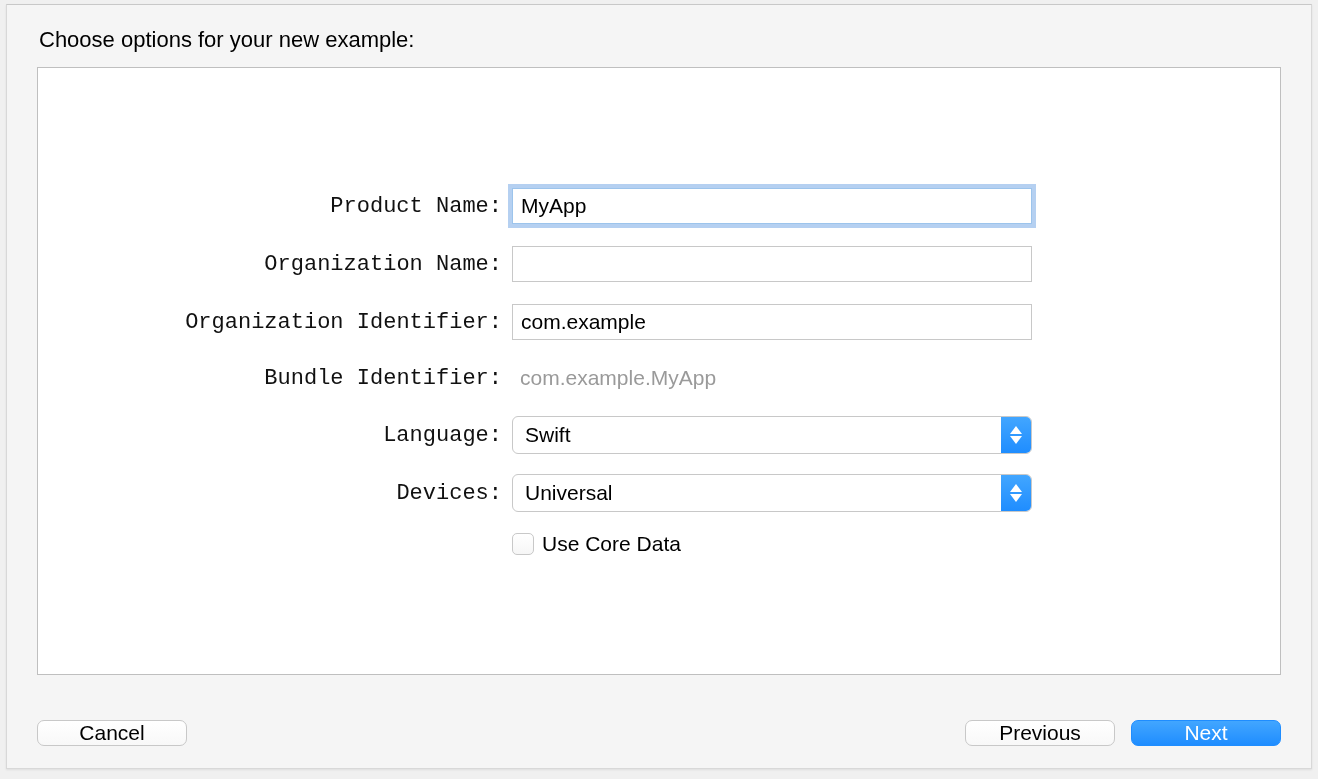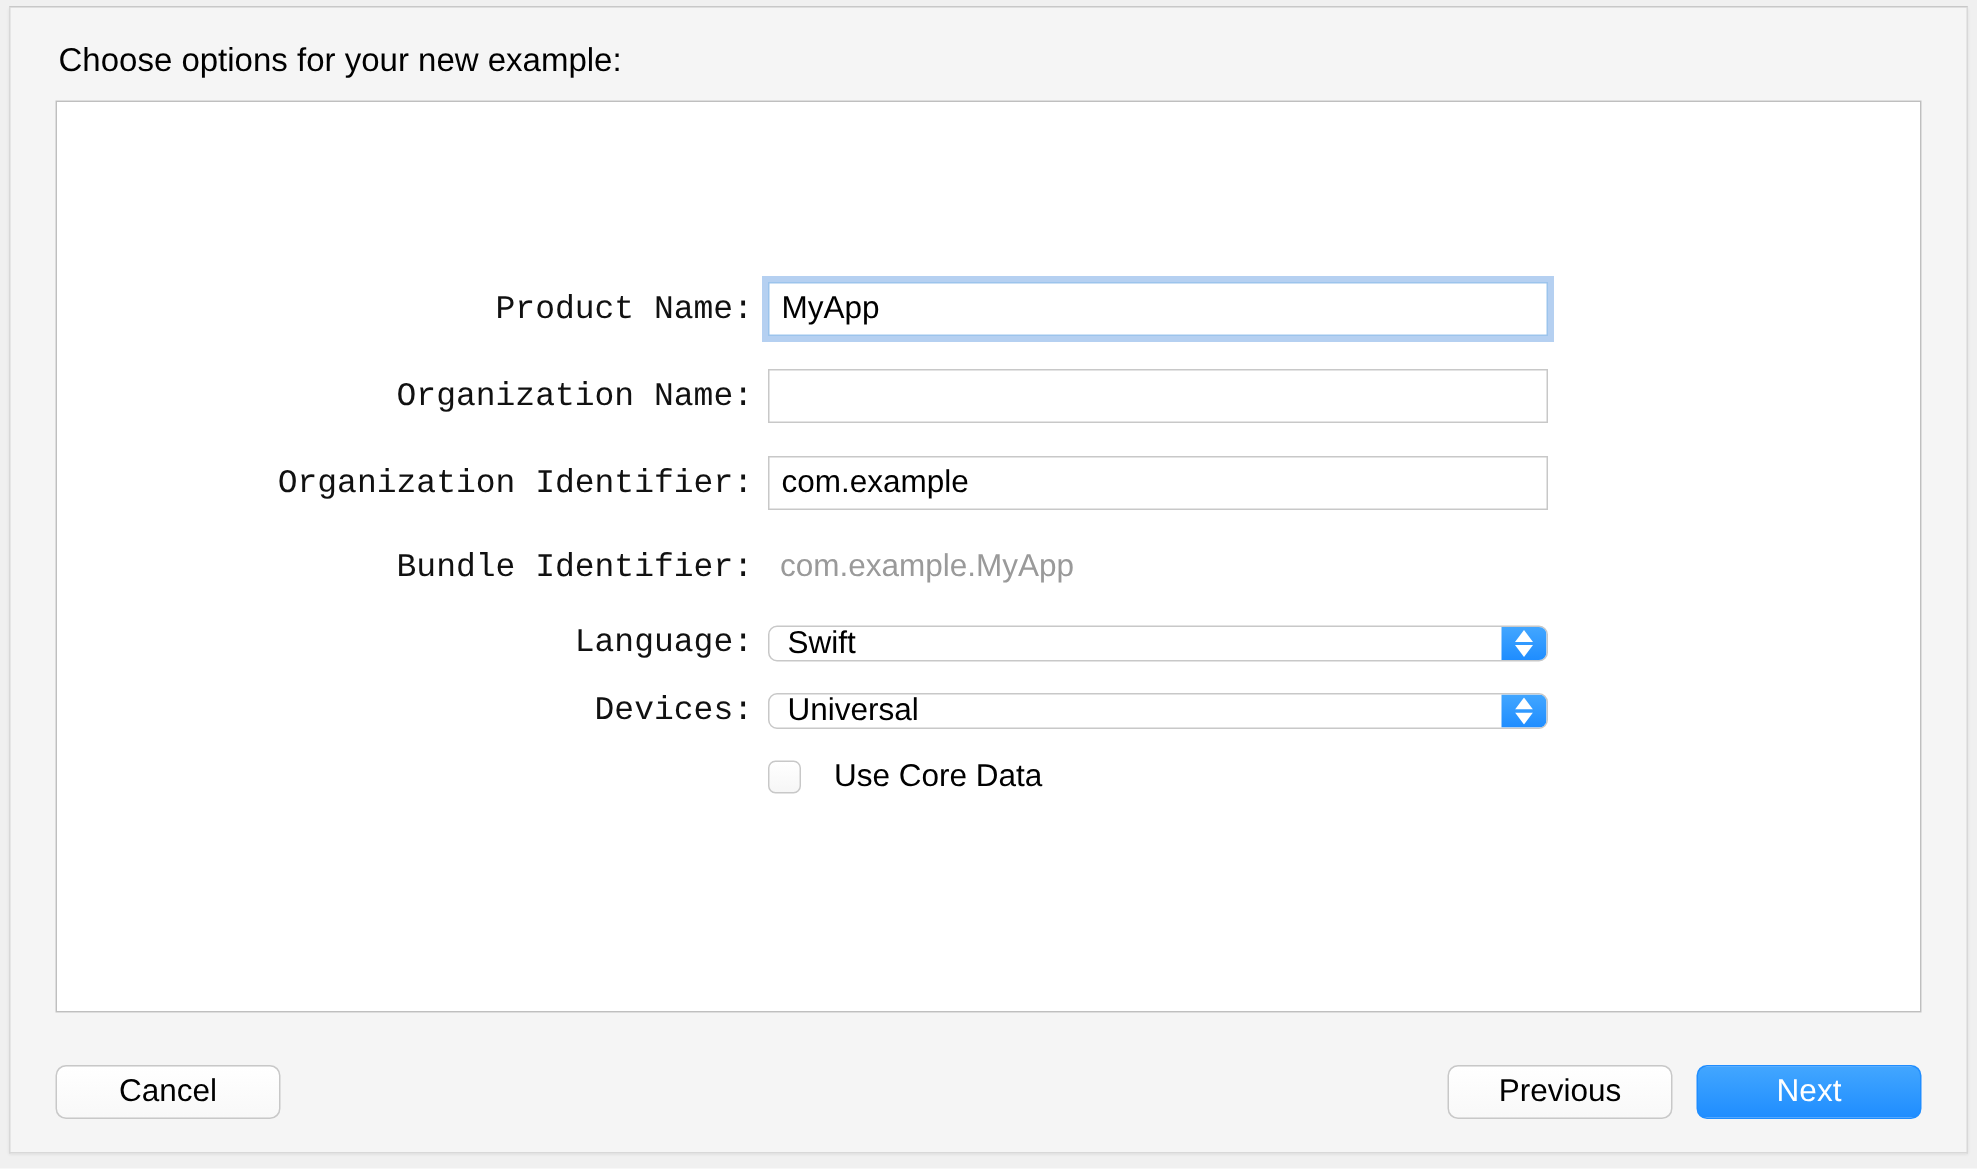--- a/index.html
+++ b/index.html
@@ -71,21 +71,21 @@
     }
     .readonly-value {
       font-size: 21px;
       color: #9a9a9a;
       padding: 4px 8px;
     }
     .select-wrap {
       display: flex;
       align-items: stretch;
       width: 100%;
-      height: 24px;
+      height: 38px;
       border: 1px solid #c8c8c8;
       border-radius: 6px;
       overflow: hidden;
       background: #fff;
     }
     .select-text {
       flex: 1;
       font-size: 21px;
       color: #000;
       padding: 6px 12px;
@@ -102,21 +102,21 @@
       gap: 2px;
     }
     .select-handle svg {
       width: 12px;
       height: 8px;
       fill: #fff;
     }
     .checkbox-wrap {
       display: flex;
       align-items: center;
-      gap: 22px;
+      gap: 8px;
     }
     .checkbox-box {
       width: 22px;
       height: 22px;
       border: 1px solid #c8c8c8;
       border-radius: 5px;
       background: linear-gradient(#ffffff, #f6f6f6);
     }
     .checkbox-label {
       font-size: 21px;
@@ -124,21 +124,21 @@
     }
     .footer {
       position: absolute;
       left: 30px;
       right: 30px;
       bottom: 22px;
       display: flex;
       align-items: center;
     }
     .btn {
-      height: 36px;
+      height: 26px;
       min-width: 150px;
       border: 1px solid #c8c8c8;
       border-radius: 7px;
       background: linear-gradient(#ffffff, #f8f8f8);
       font-size: 21px;
       color: #000;
       display: flex;
       align-items: center;
       justify-content: center;
       cursor: default;

